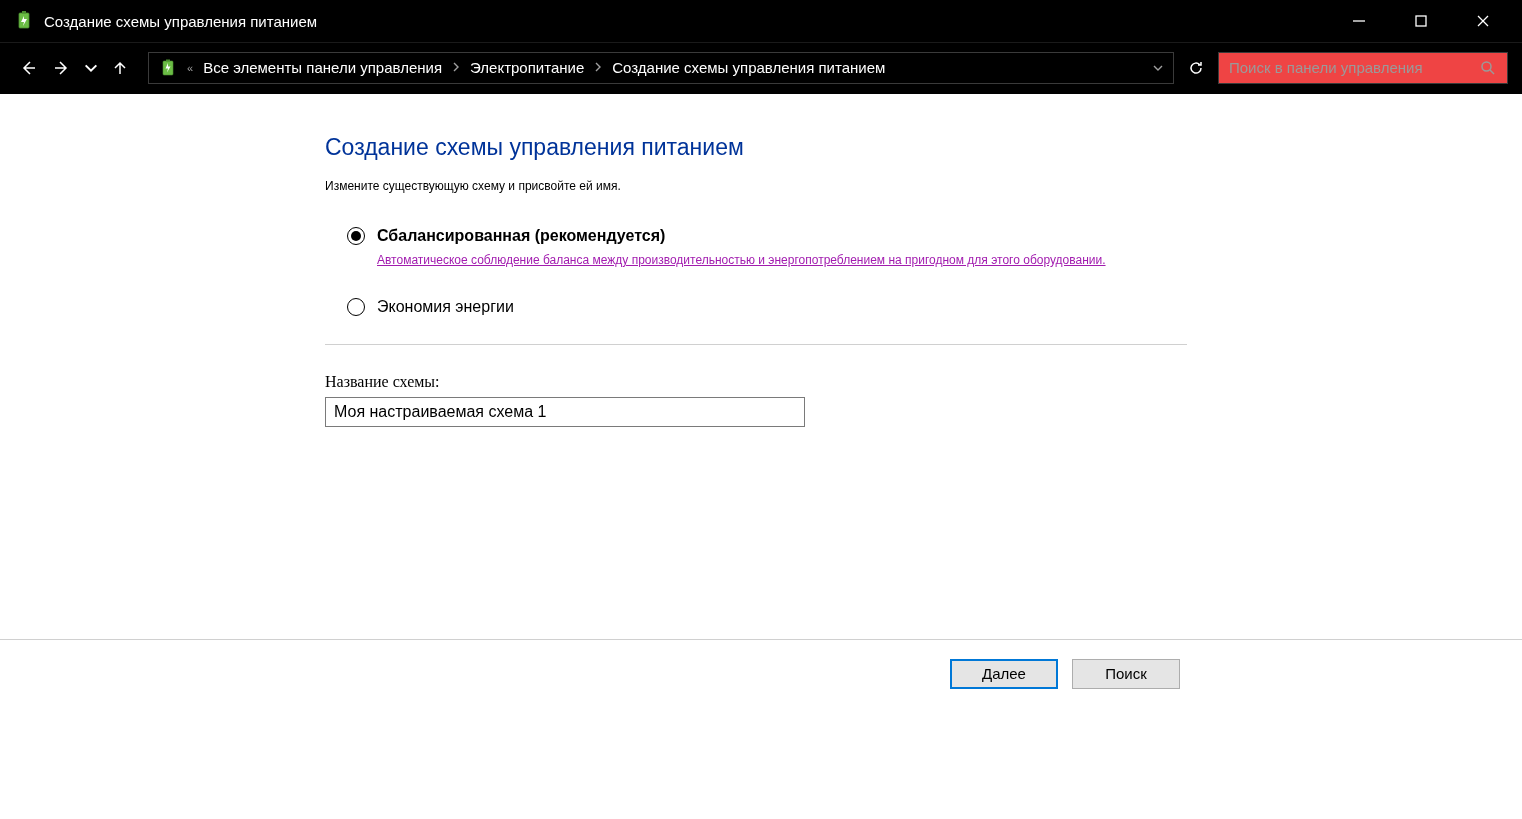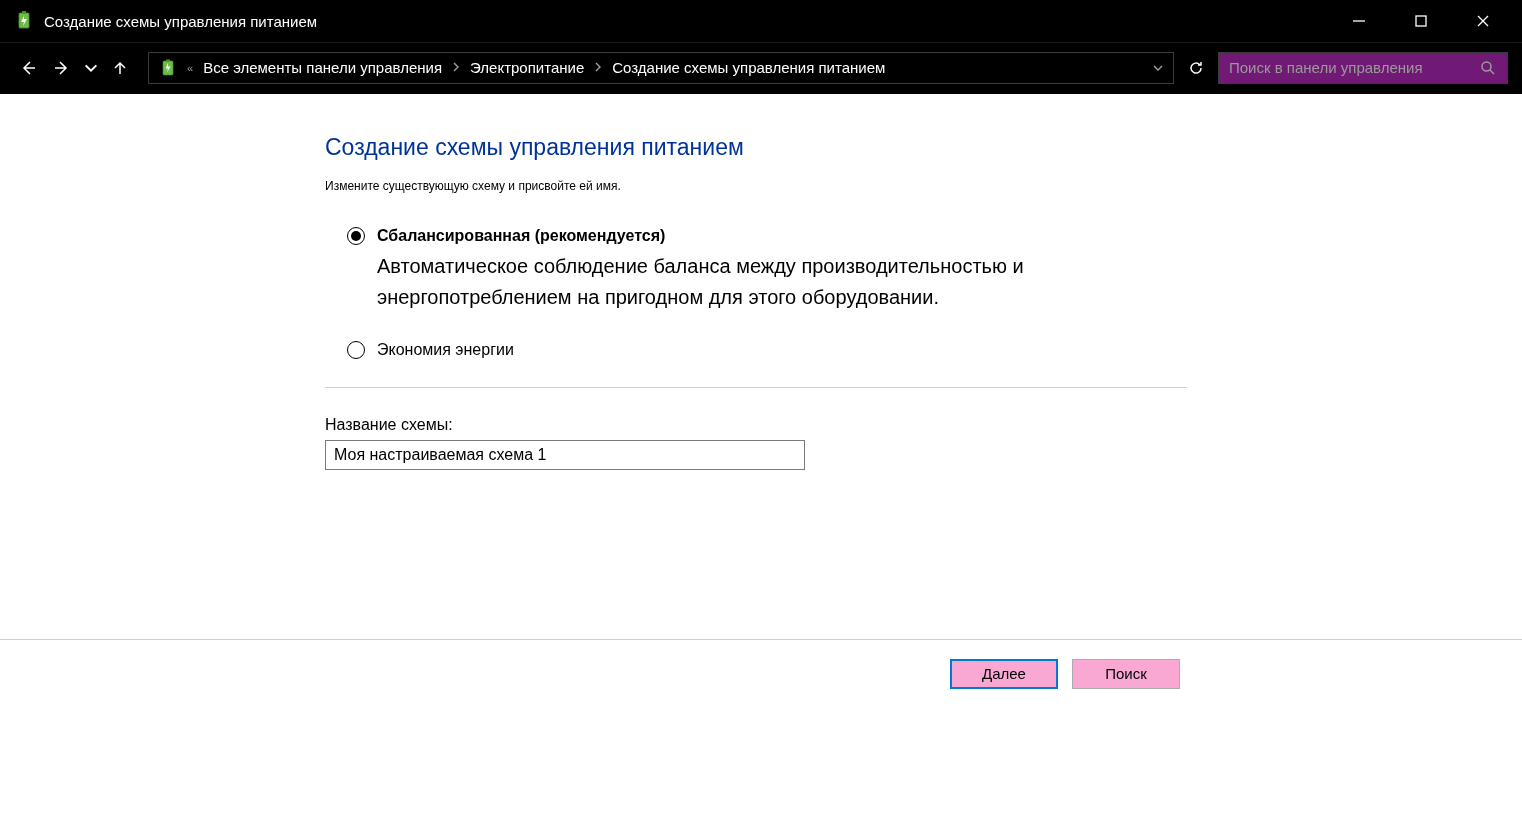--- a/index.html
+++ b/index.html
@@ -108,21 +108,21 @@
       height: 32px;
       display: flex;
       align-items: center;
       justify-content: center;
       color: #ffffff;
       cursor: pointer;
     }
     .searchbox {
       width: 290px;
       height: 32px;
-      background: #701a75;
+      background: #ef4444;
       border: 1px solid #3a3a3a;
       display: flex;
       align-items: center;
       padding: 0 10px;
       color: #ffffff;
     }
     .searchbox input {
       flex: 1;
       background: transparent;
       border: none;
@@ -200,36 +200,38 @@
     }
     .option-title {
       font-size: 16px;
       color: #000000;
       cursor: pointer;
     }
     .option-title.bold {
       font-weight: 600;
     }
     .option-desc {
-      font-size: 20px;
-      color: #000000;
+      font-size: 12px;
+      color: #a21caf;
       padding-left: 30px;
       line-height: 1.55;
       max-width: 820px;
+      text-decoration: underline;
     }
     .divider {
       height: 1px;
       background: #d0d0d0;
       margin: 28px 0 28px 0;
       width: 862px;
     }
     .plan-name-label {
       font-size: 16px;
       color: #000000;
       margin-bottom: 6px;
+      font-family: Liberation Serif, serif;
     }
     .plan-name-input {
       width: 480px;
       height: 30px;
       border: 1px solid #7a7a7a;
       padding: 14px 8px;
       font-size: 16px;
       outline: none;
     }
     .footer {
@@ -242,21 +244,21 @@
       display: flex;
       align-items: center;
       justify-content: flex-start;
       padding-left: 950px;
       gap: 14px;
       background: #ffffff;
     }
     .action-btn {
       width: 108px;
       height: 30px;
-      background: #f9a8d4;
+      background: #e5e5e5;
       border: 1px solid #adadad;
       font-size: 15px;
       cursor: pointer;
       display: flex;
       align-items: center;
       justify-content: center;
     }
     .action-btn.primary {
       border: 2px solid #0078d7;
     }

